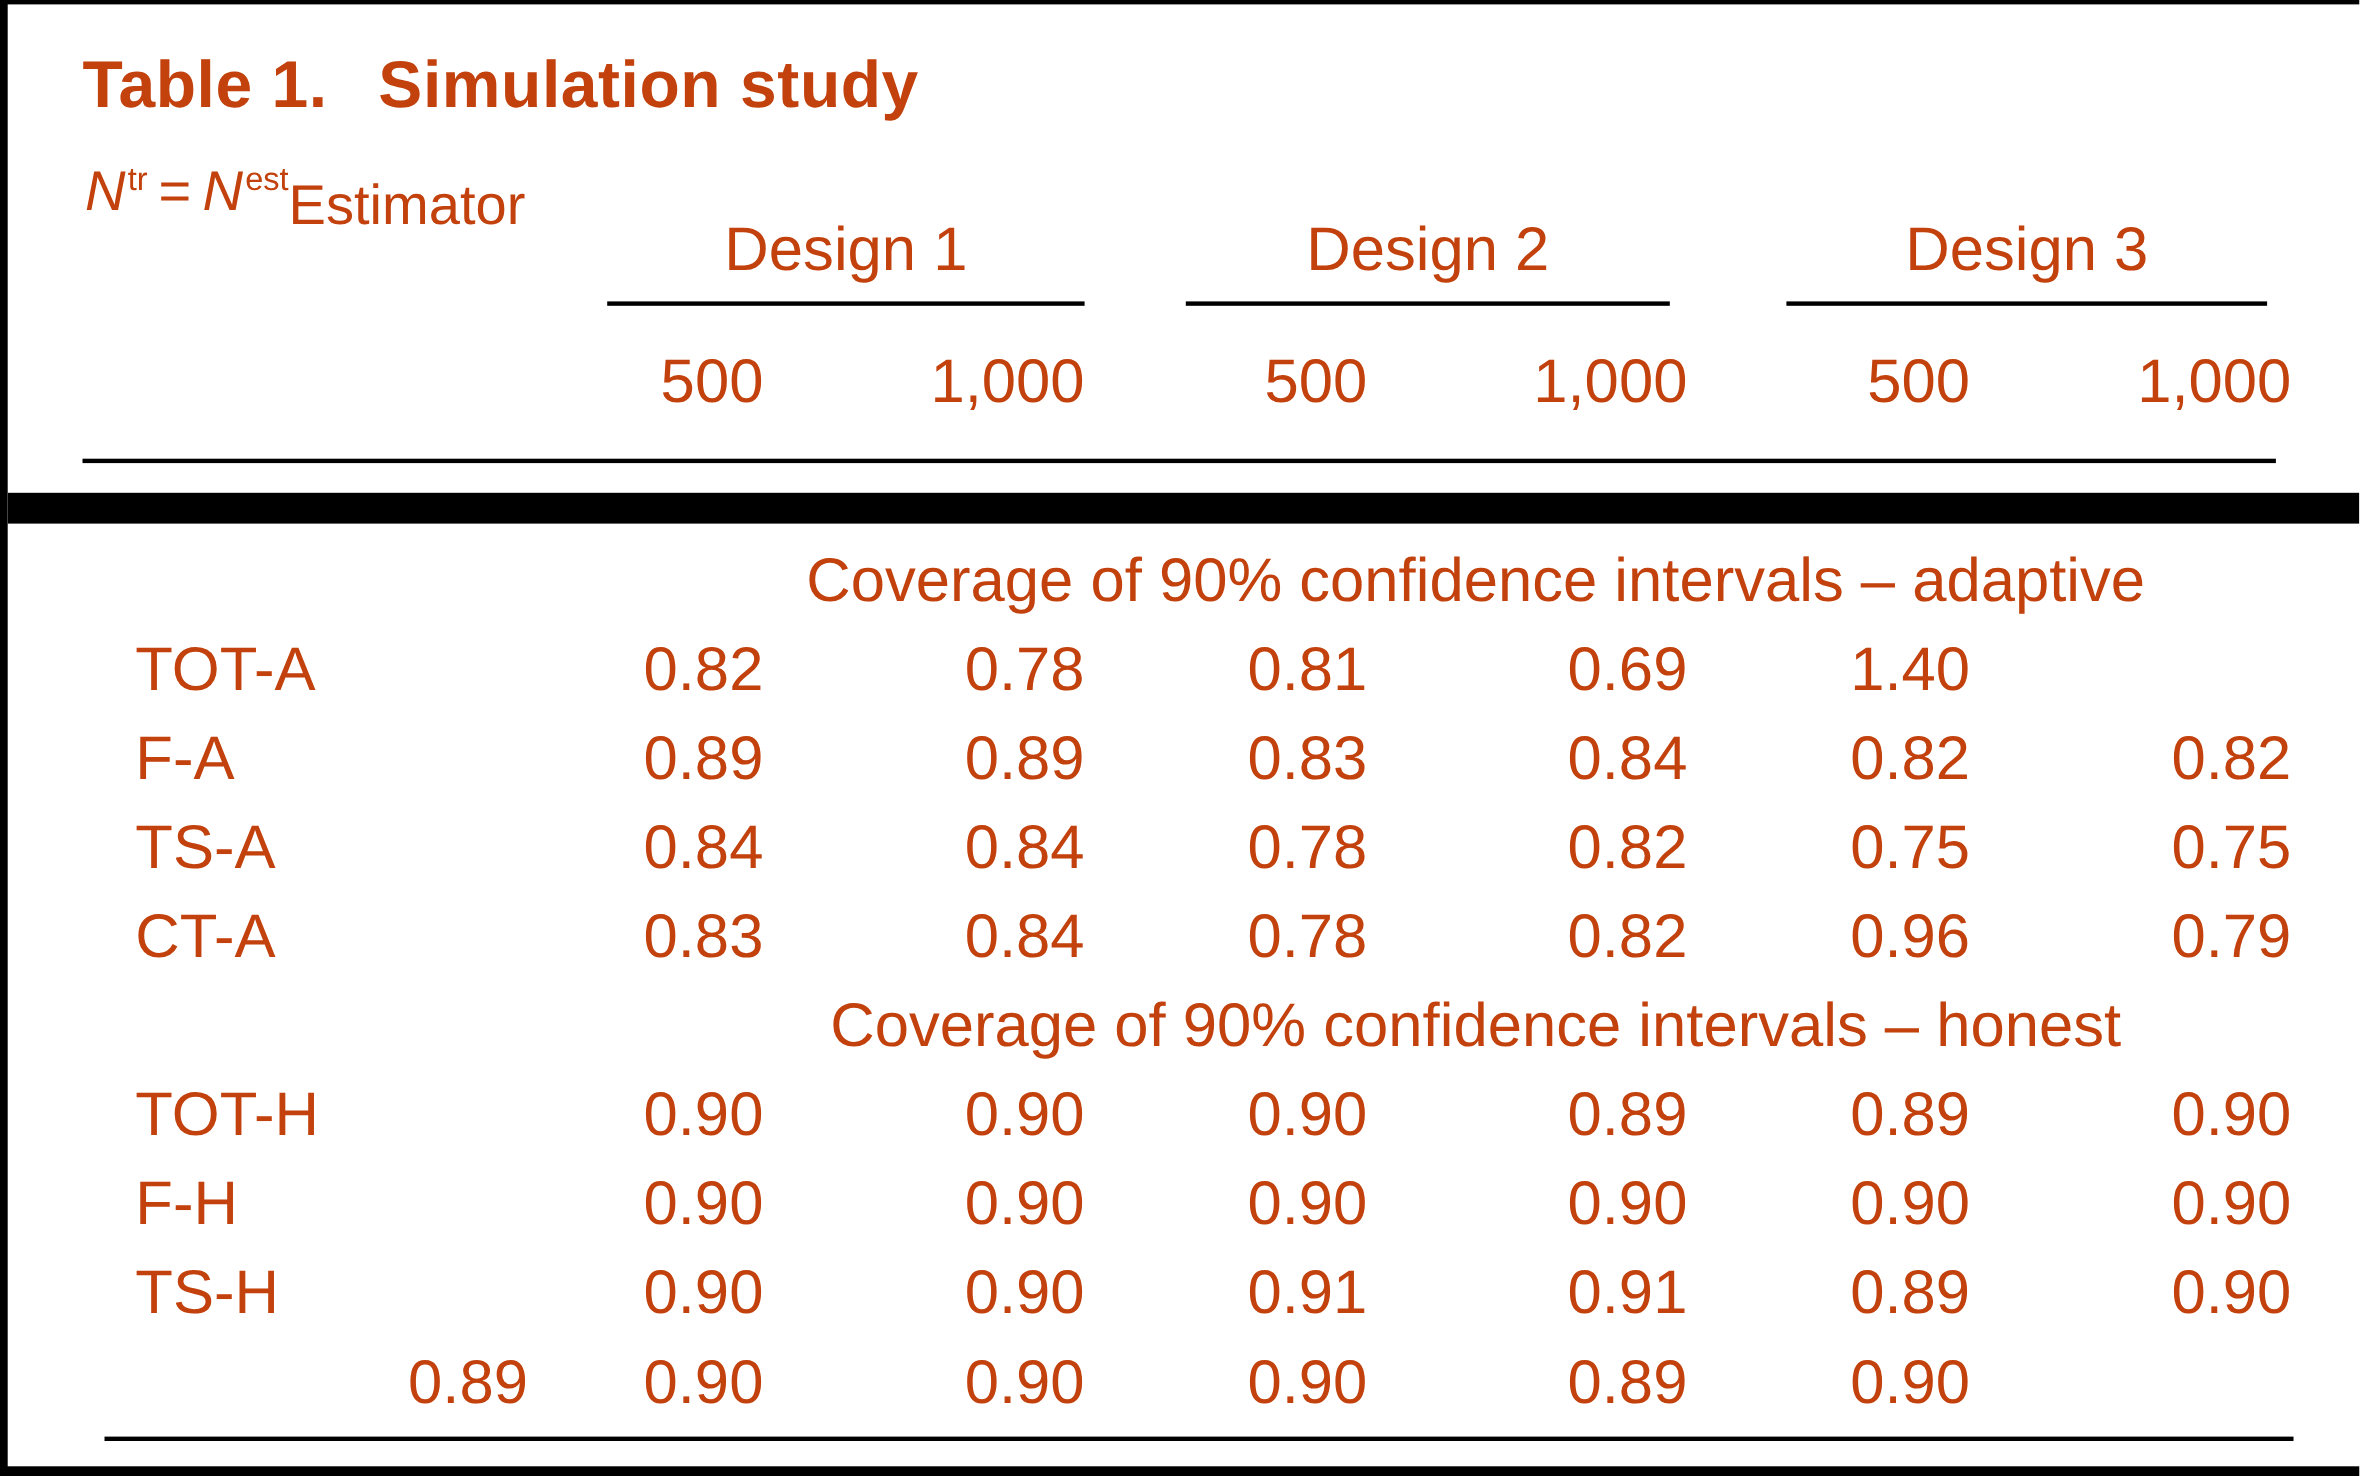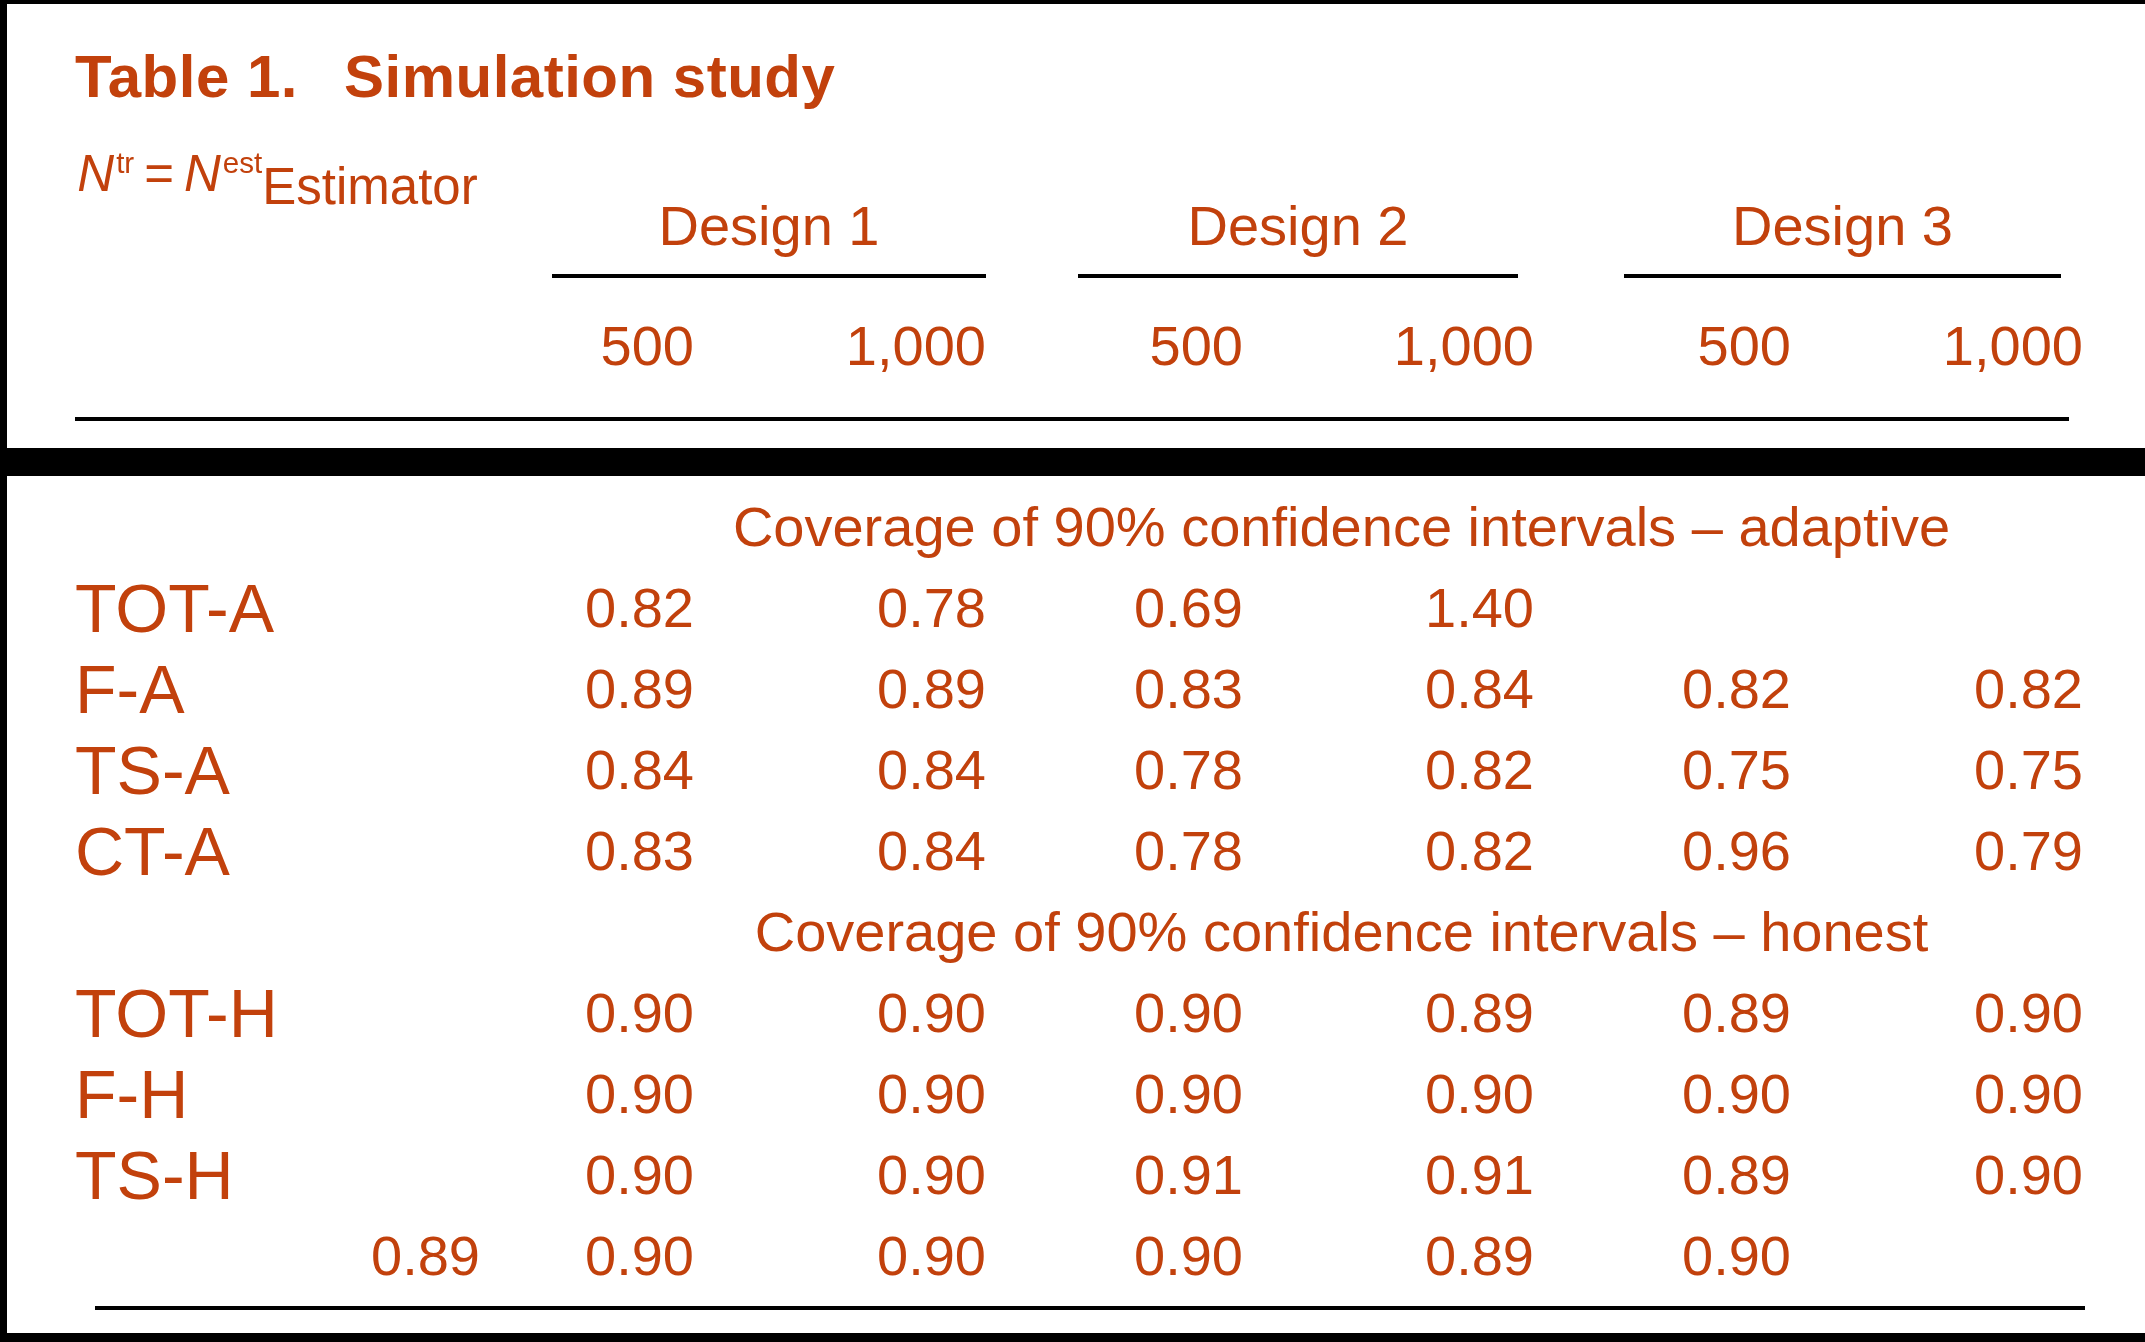--- a/index.html
+++ b/index.html
@@ -91,22 +91,23 @@
     justify-content: center;
     padding-left: 120px;
     font-size: 56px;
     white-space: nowrap;
   }
   .row-label {
     grid-column: 1;
     height: 81px;
     display: flex;
     align-items: center;
-    font-size: 68px;
-    white-space: nowrap;
+    font-size: 56px;
+    white-space: nowrap;
+    margin-left: 48px;
   }
   .val-cell {
     height: 81px;
     display: flex;
     align-items: center;
     justify-content: flex-end;
     font-size: 56px;
     white-space: nowrap;
   }
   .rule-bottom { height: 4px; background: #000; width: 1990px; margin-top: 10px; margin-left: 20px; }
@@ -147,20 +148,21 @@
   <div class="band"></div>
 
   <div class="inner">
     <div class="body-grid">
 
       <div class="section-header">Coverage of 90% confidence intervals – adaptive</div>
 
       <div class="row-label">TOT-A</div>
       <div class="val-cell">0.82</div>
       <div class="val-cell">0.78</div>
+      <div class="val-cell">0.81</div>
       <div class="val-cell">0.69</div>
       <div class="val-cell">1.40</div>
 
       <div class="row-label">F-A</div>
       <div class="val-cell">0.89</div>
       <div class="val-cell">0.89</div>
       <div class="val-cell">0.83</div>
       <div class="val-cell">0.84</div>
       <div class="val-cell">0.82</div>
       <div class="val-cell">0.82</div>

